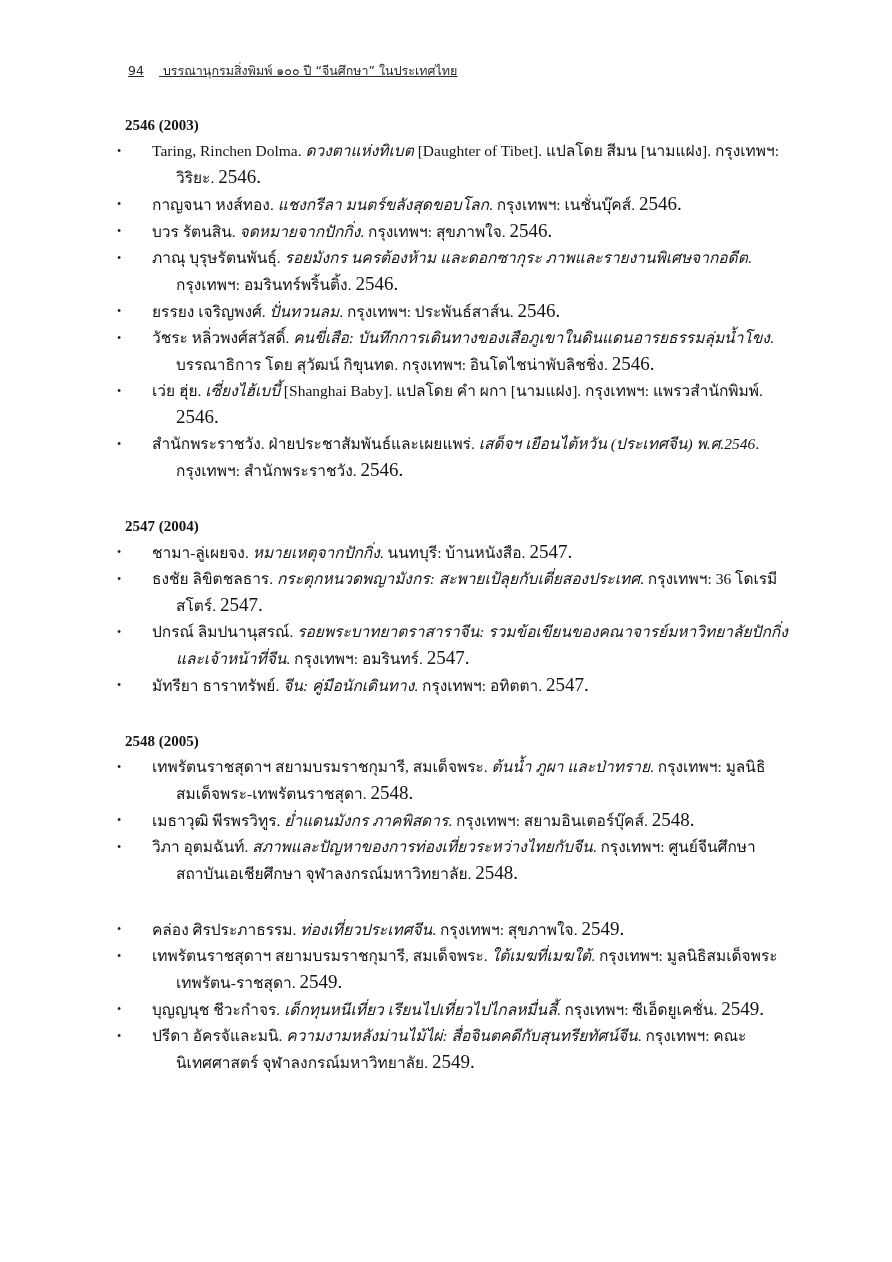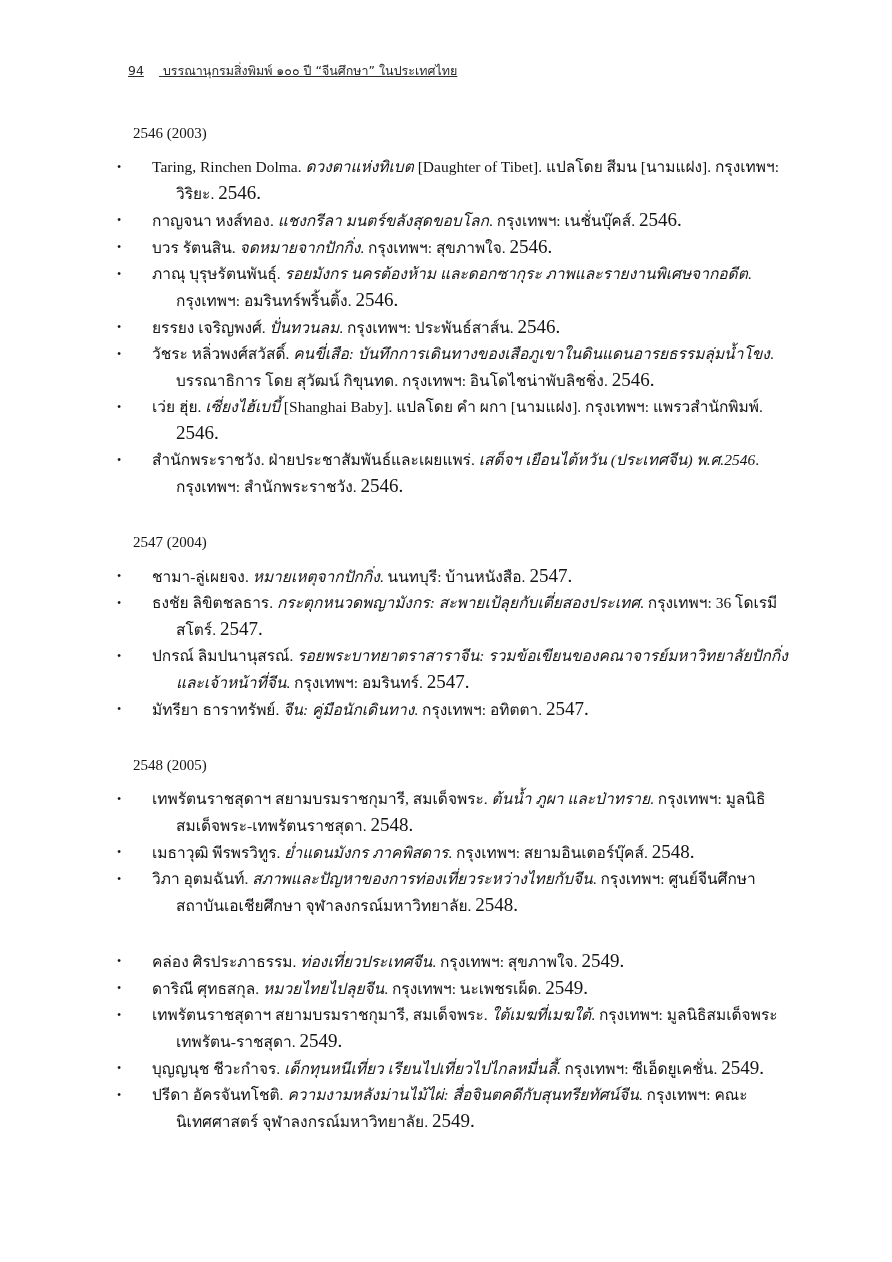--- a/index.html
+++ b/index.html
@@ -13,22 +13,22 @@
     font-family:"DejaVu Sans","Liberation Sans",sans-serif;
     font-size:12.5px;color:#2a2a2a;white-space:nowrap;text-decoration:underline;
   }
   .page-header .page-number{margin-right:15px;}
   .bibliography{
     position:absolute;top:112px;left:125px;width:666px;
     font-size:15.5px;line-height:26px;
   }
   .year-section{margin:0 0 29px 0;}
   .section-heading{
-    margin:8px;padding:0;
-    font-size:15px;font-weight:normal;line-height:26px;
+    margin:0;padding:0;
+    font-size:15px;font-weight:bold;line-height:26px;
     font-family:"Liberation Serif","DejaVu Serif",serif;
   }
   .entry-list{margin:0;padding:0;list-style:none;}
   .entry{position:relative;padding-left:51px;text-indent:-24px;}
   .entry::before{
     content:"\2022";
     position:absolute;left:16px;top:0;
     font-size:12px;line-height:26px;color:#141414;
   }
   .seg-n{font-style:normal;}
@@ -70,19 +70,18 @@
       <h2 class="section-heading">2548 (2005)</h2>
       <ul class="entry-list">
         <li class="entry"><span class="seg-n">เทพรัตนราชสุดาฯ สยามบรมราชกุมารี, สมเด็จพระ. </span><span class="seg-i">ต้นน้ำ ภูผา และป่าทราย</span><span class="seg-n">. กรุงเทพฯ: มูลนิธิสมเด็จพระ-เทพรัตนราชสุดา. </span><span class="seg-y">2548.</span></li>
         <li class="entry"><span class="seg-n">เมธาวุฒิ พีรพรวิทูร. </span><span class="seg-i">ย่ำแดนมังกร ภาคพิสดาร</span><span class="seg-n">. กรุงเทพฯ: สยามอินเตอร์บุ๊คส์. </span><span class="seg-y">2548.</span></li>
         <li class="entry"><span class="seg-n">วิภา อุตมฉันท์. </span><span class="seg-i">สภาพและปัญหาของการท่องเที่ยวระหว่างไทยกับจีน</span><span class="seg-n">. กรุงเทพฯ: ศูนย์จีนศึกษา สถาบันเอเชียศึกษา จุฬาลงกรณ์มหาวิทยาลัย. </span><span class="seg-y">2548.</span></li>
       </ul>
     </section>
     <section class="year-section">
       <ul class="entry-list">
         <li class="entry"><span class="seg-n">คล่อง ศิรประภาธรรม. </span><span class="seg-i">ท่องเที่ยวประเทศจีน</span><span class="seg-n">. กรุงเทพฯ: สุขภาพใจ. </span><span class="seg-y">2549.</span></li>
-        <li class="entry"><span class="seg-n">ดาริณี ศุทธสกุล. </span><span class="seg-i">หมวยไทยไปลุยจีน</span><span class="seg-n">. กรุงเทพฯ: นะเพชรเผ็ด. </span><span class="seg-y">2549.</span></li>
         <li class="entry"><span class="seg-n">เทพรัตนราชสุดาฯ สยามบรมราชกุมารี, สมเด็จพระ. </span><span class="seg-i">ใต้เมฆที่เมฆใต้</span><span class="seg-n">. กรุงเทพฯ: มูลนิธิสมเด็จพระเทพรัตน-ราชสุดา. </span><span class="seg-y">2549.</span></li>
         <li class="entry"><span class="seg-n">บุญญนุช ชีวะกำจร. </span><span class="seg-i">เด็กทุนหนีเที่ยว เรียนไปเที่ยวไปไกลหมื่นลี้</span><span class="seg-n">. กรุงเทพฯ: ซีเอ็ดยูเคชั่น. </span><span class="seg-y">2549.</span></li>
-        <li class="entry"><span class="seg-n">ปรีดา อัครจันทโชติ. </span><span class="seg-i">ความงามหลังม่านไม้ไผ่: สื่อจินตคดีกับสุนทรียทัศน์จีน</span><span class="seg-n">. กรุงเทพฯ: คณะนิเทศศาสตร์ จุฬาลงกรณ์มหาวิทยาลัย. </span><span class="seg-y">2549.</span></li>
+        <li class="entry"><span class="seg-n">ปรีดา อัครจัและมนิ. </span><span class="seg-i">ความงามหลังม่านไม้ไผ่: สื่อจินตคดีกับสุนทรียทัศน์จีน</span><span class="seg-n">. กรุงเทพฯ: คณะนิเทศศาสตร์ จุฬาลงกรณ์มหาวิทยาลัย. </span><span class="seg-y">2549.</span></li>
       </ul>
     </section>
   </main>
 
 </body></html>

